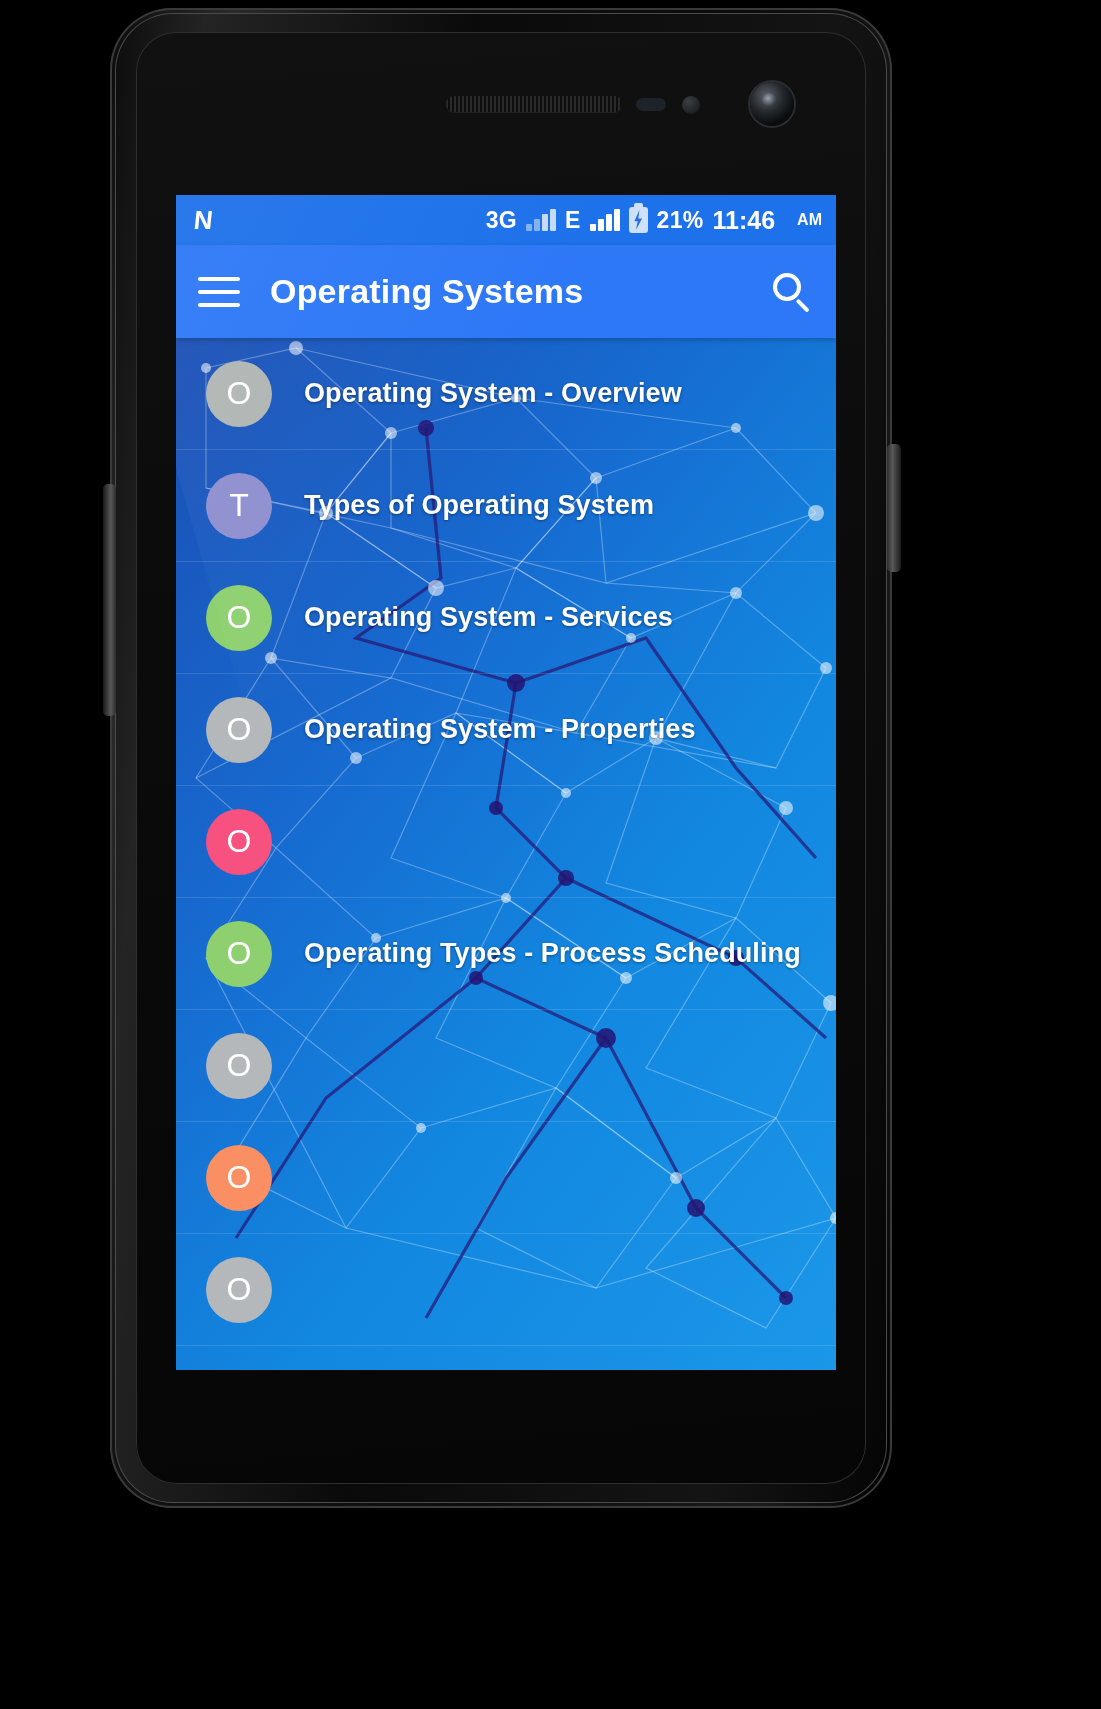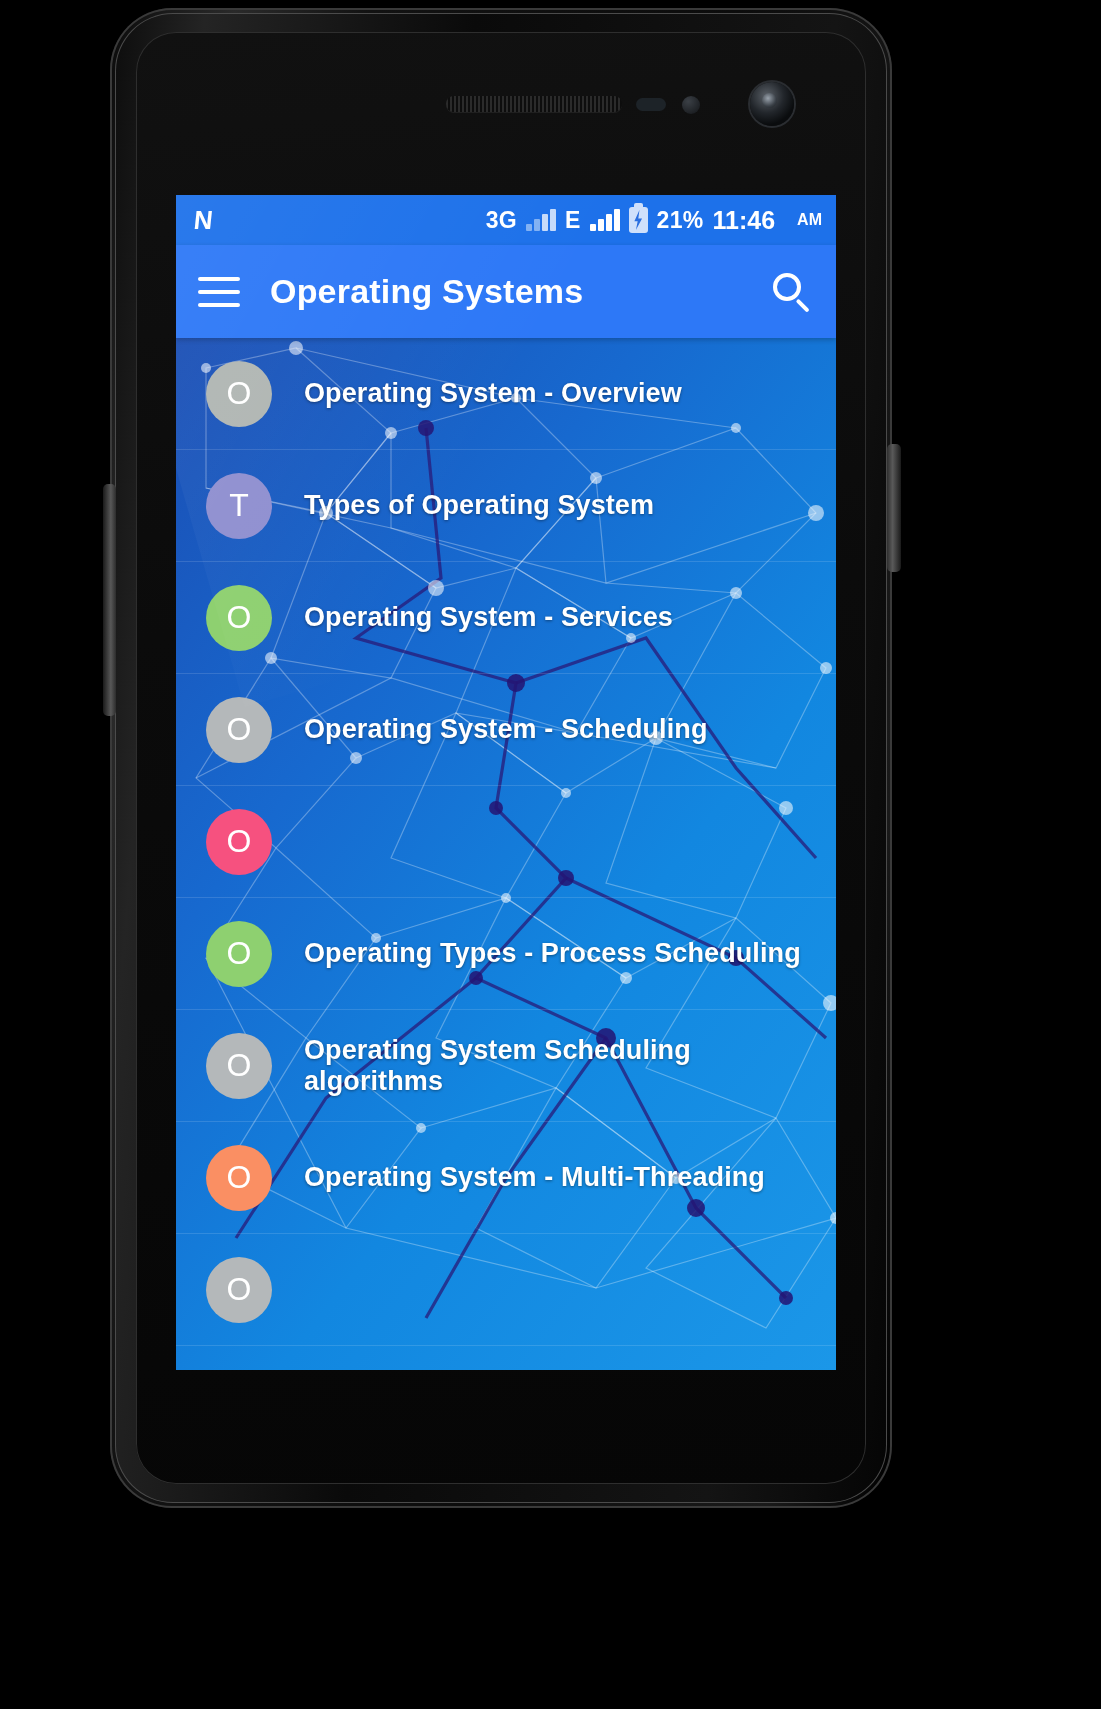--- a/index.html
+++ b/index.html
@@ -238,44 +238,42 @@
       <div class="row">
         <div class="avatar" style="background:#8ed070">
             <span>O</span>
           </div>
         <div class="row-label">Operating System - Services</div>
       </div>
       <div class="row">
         <div class="avatar" style="background:#b4b8ba">
             <span>O</span>
           </div>
-        <div class="row-label">Operating System - Scheduling</div>
+        <div class="row-label">Operating System - Properties</div>
       </div>
       <div class="row">
         <div class="avatar" style="background:#f6517f">
             <span>O</span>
           </div>
       </div>
       <div class="row">
         <div class="avatar" style="background:#8ed070">
             <span>O</span>
           </div>
         <div class="row-label">Operating Types - Process Scheduling</div>
       </div>
       <div class="row">
         <div class="avatar" style="background:#b4b8ba">
             <span>O</span>
           </div>
-        <div class="row-label">Operating System Scheduling algorithms</div>
       </div>
       <div class="row">
         <div class="avatar" style="background:#fa8f63">
             <span>O</span>
           </div>
-        <div class="row-label">Operating System - Multi-Threading</div>
       </div>
       <div class="row">
         <div class="avatar" style="background:#b4b8ba">
             <span>O</span>
           </div>
         <div class="row-label"></div>
       </div>
     </div>
   </div>
 

